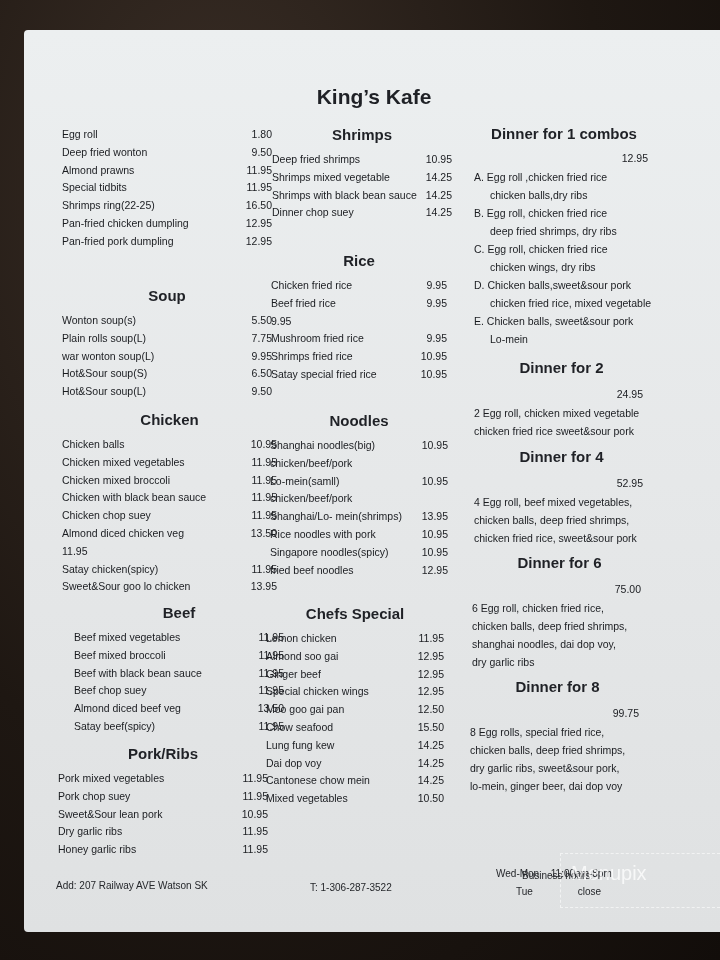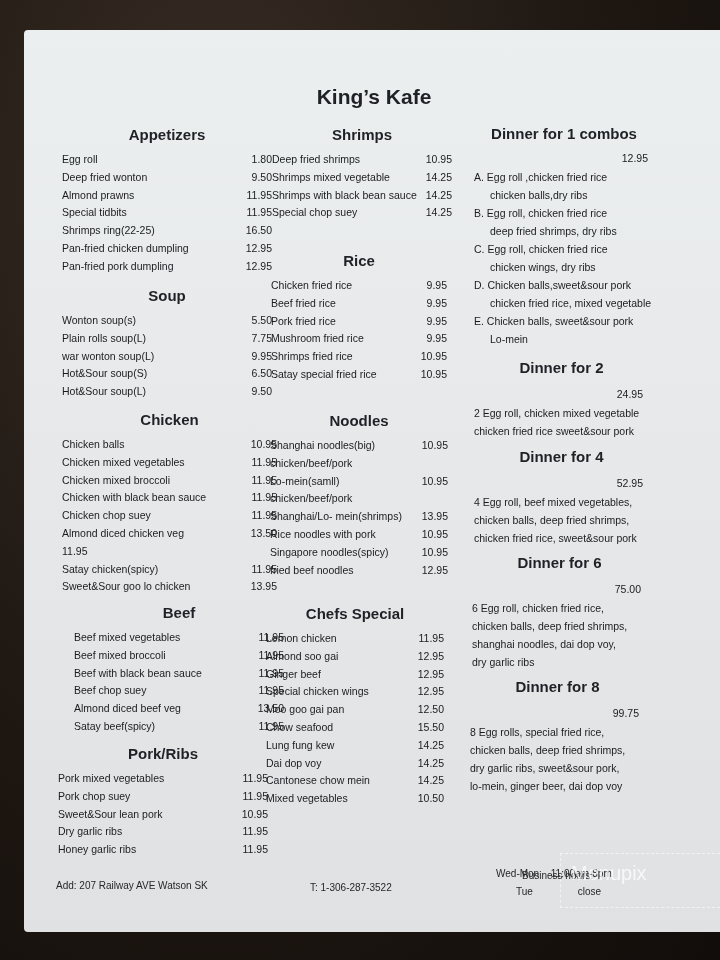--- a/index.html
+++ b/index.html
@@ -36,21 +36,20 @@
     color:rgba(255,255,255,0.75); font-size:20px; padding:8px 0 0 10px; box-sizing:border-box;
   }
 </style>
 </head>
 <body>
 
 <div class="paper">
   <div class="title">King’s Kafe</div>
 
   <div class="section" style="left:38px; top:96px; width:210px;">
-    <div class="sec-head">Appetizers</div>
     <div>
         <div class="row">
           <span class="name">Egg roll</span>
           <span class="price">1.80</span>
         </div>
         <div class="row">
           <span class="name">Deep fried wonton</span>
           <span class="price">9.50</span>
         </div>
         <div class="row">
@@ -204,38 +203,37 @@
         </div>
         <div class="row">
           <span class="name">Shrimps mixed vegetable</span>
           <span class="price">14.25</span>
         </div>
         <div class="row">
           <span class="name">Shrimps with black bean sauce</span>
           <span class="price">14.25</span>
         </div>
         <div class="row">
-          <span class="name">Special chop suey</span>
+          <span class="name">Dinner chop suey</span>
           <span class="price">14.25</span>
         </div>
       </div>
   </div>
   <div class="section" style="left:247px; top:222px; width:176px;">
     <div class="sec-head">Rice</div>
     <div>
         <div class="row">
           <span class="name">Chicken fried rice</span>
           <span class="price">9.95</span>
         </div>
         <div class="row">
           <span class="name">Beef fried rice</span>
           <span class="price">9.95</span>
         </div>
         <div class="row">
-          <span class="name">Pork fried rice</span>
           <span class="price">9.95</span>
         </div>
         <div class="row">
           <span class="name">Mushroom fried rice</span>
           <span class="price">9.95</span>
         </div>
         <div class="row">
           <span class="name">Shrimps fried rice</span>
           <span class="price">10.95</span>
         </div>

